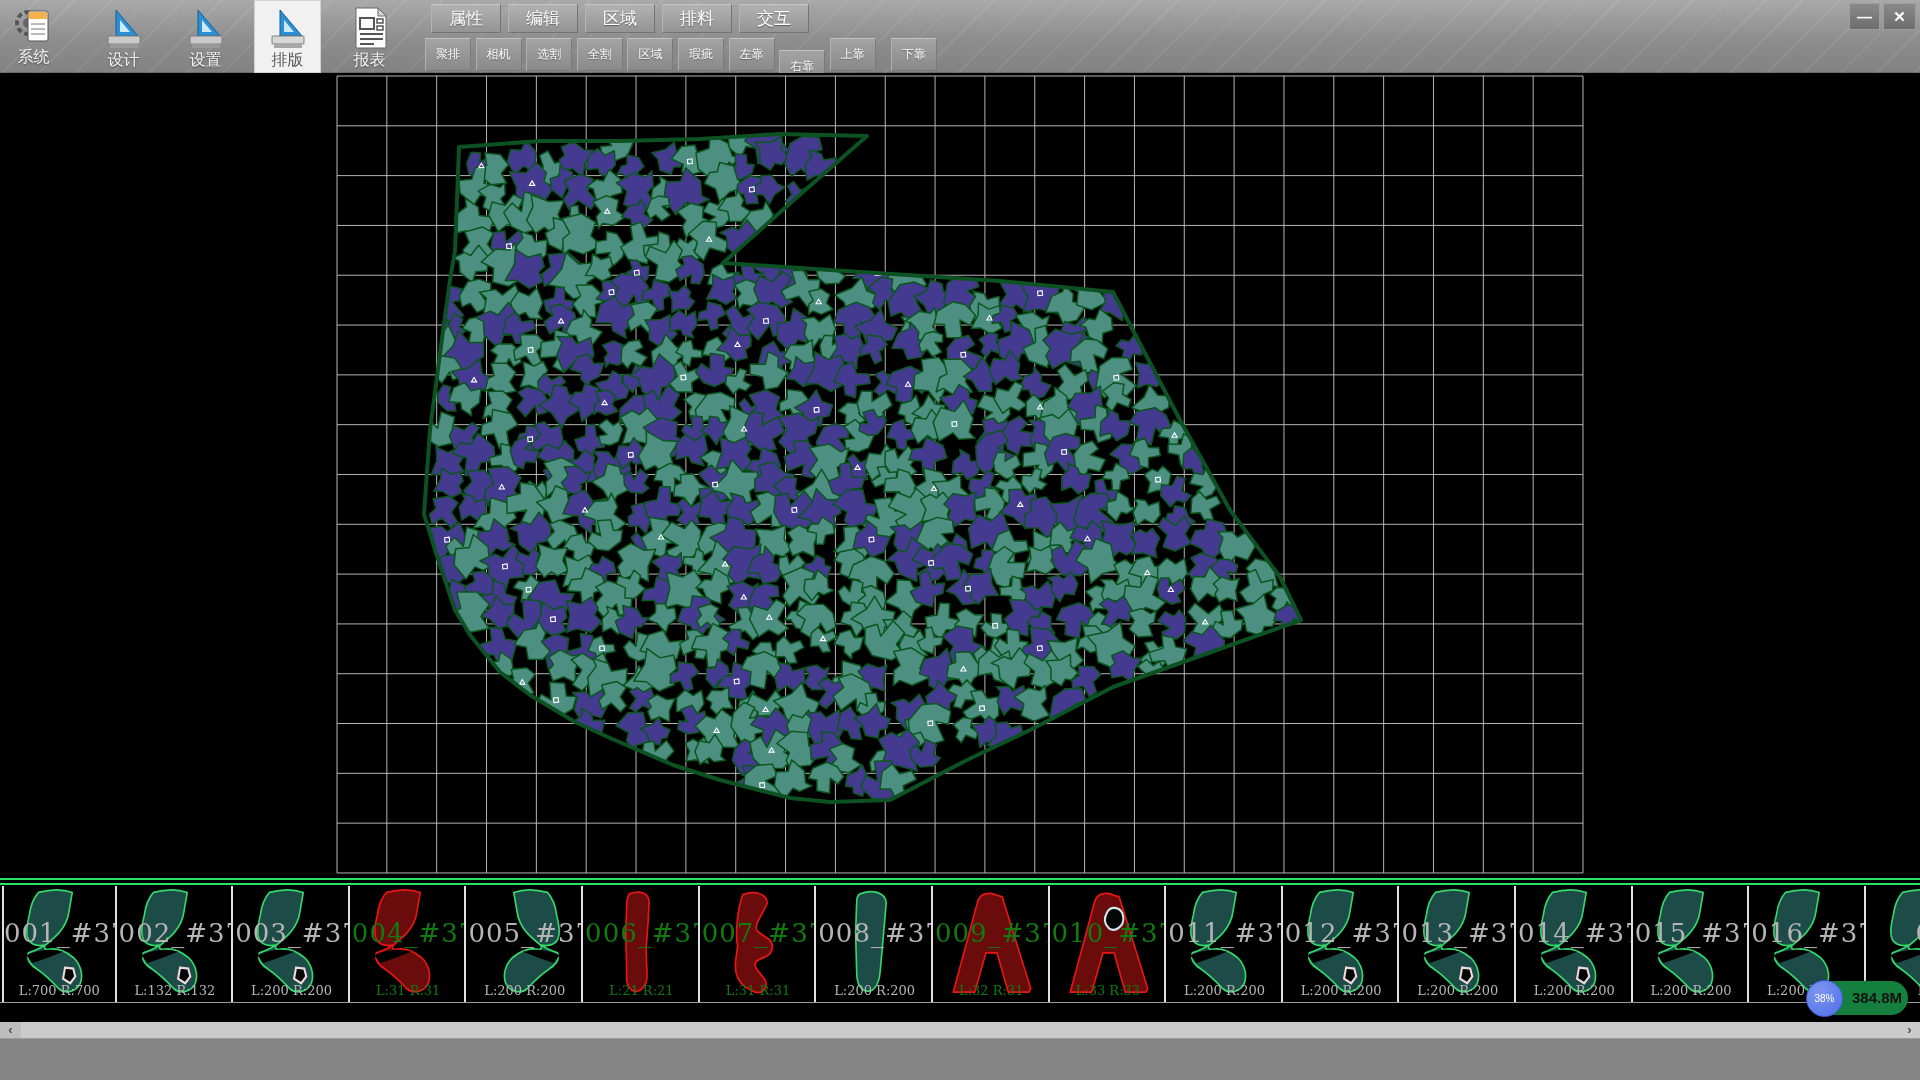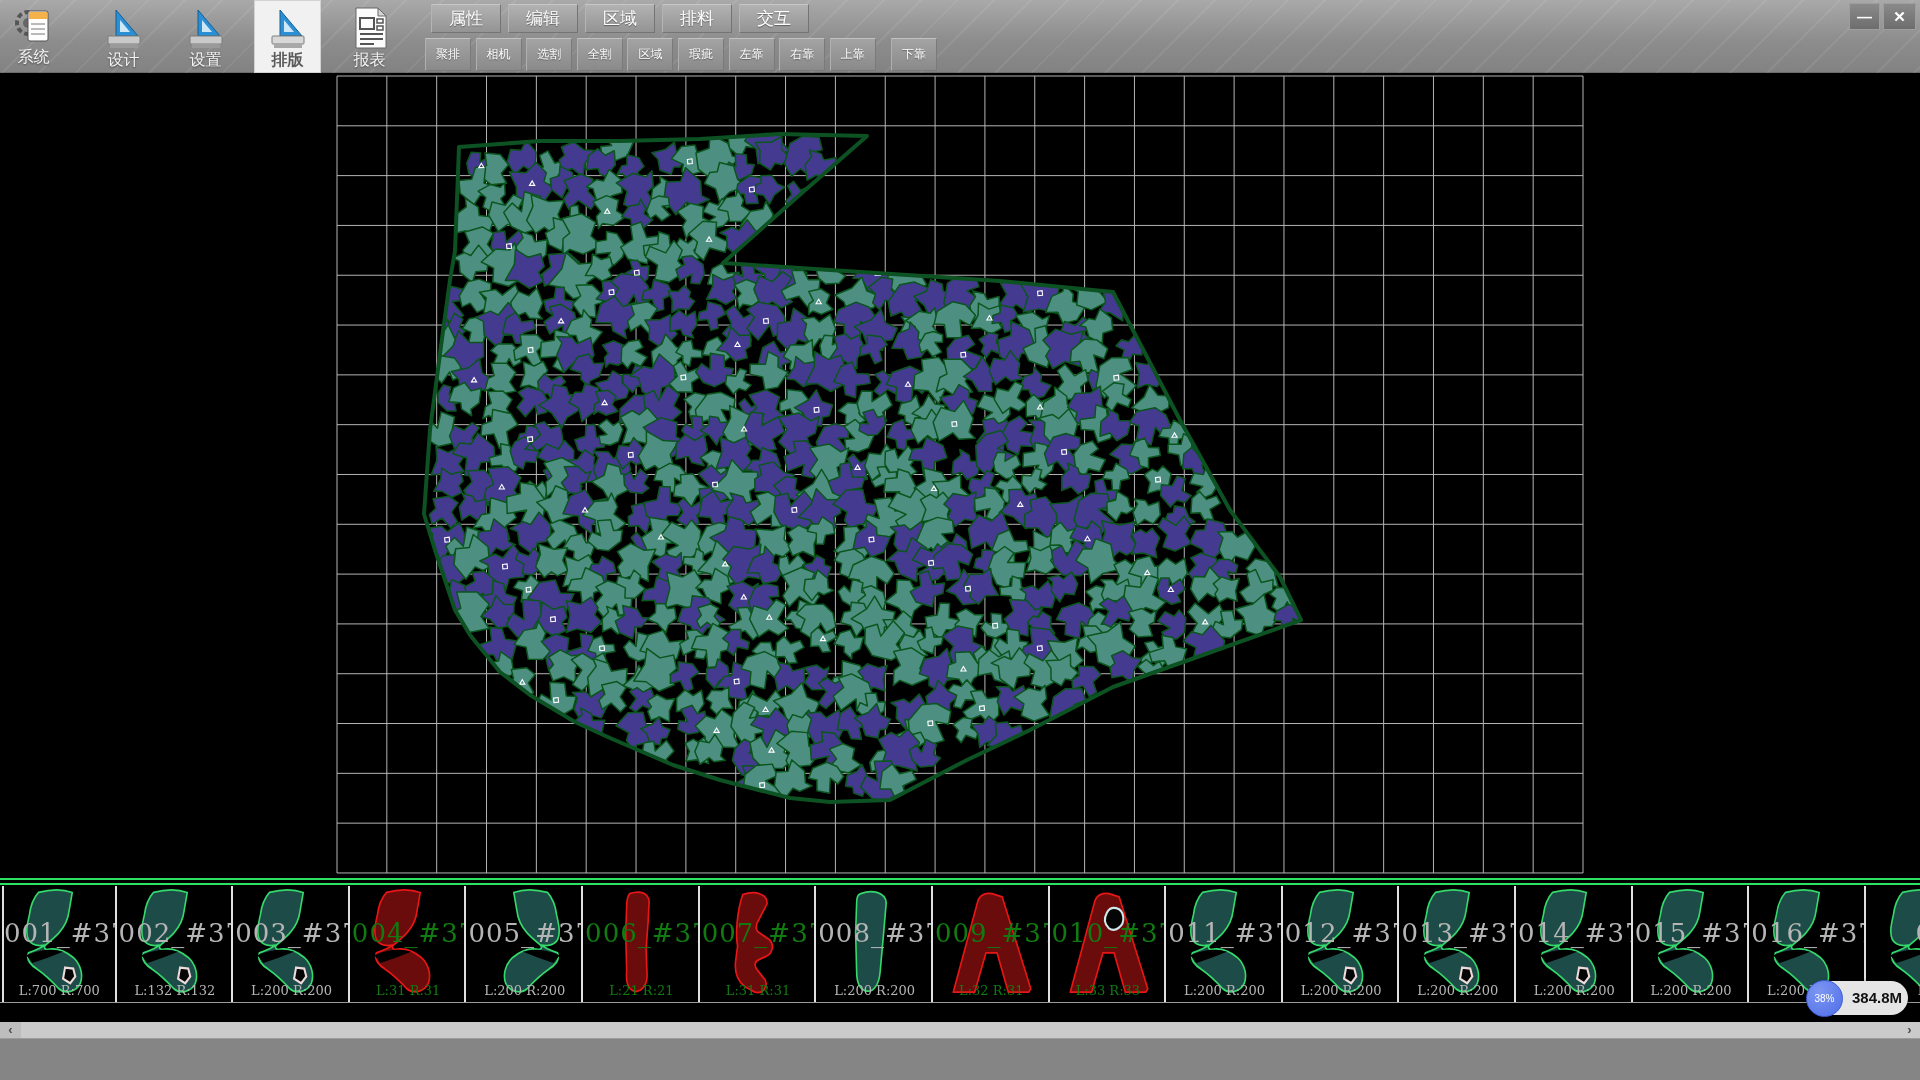--- a/index.html
+++ b/index.html
@@ -10,21 +10,21 @@
   .titlebar{position:absolute;left:0;top:0;width:1920px;height:73px;
     background:linear-gradient(#a9a9a9,#8d8d8d 55%,#828282);
     box-shadow:inset 0 -1px 0 #6c6c6c;}
   .titlebar .streaks{position:absolute;inset:0;
     background:repeating-linear-gradient(135deg,rgba(255,255,255,0.07) 0 2px,transparent 2px 26px);
     pointer-events:none;}
   .bigbtn{position:absolute;top:0;height:73px;width:67px;display:flex;flex-direction:column;
     align-items:center;justify-content:flex-end;padding-bottom:3px;box-sizing:border-box;cursor:default;}
   .bigbtn .icon{width:40px;height:44px;display:flex;align-items:center;justify-content:center;}
   .bigbtn .lbl{font-size:16px;color:#f4f4f4;text-shadow:0 1px 2px rgba(0,0,0,.45);line-height:20px;}
-  .bigbtn.active{background:#f1f1f1;box-shadow:inset 0 0 0 1px #d2d2d2;font-weight:bold;}
+  .bigbtn.active{background:#f1f1f1;box-shadow:inset 0 0 0 1px #d2d2d2;}
   .bigbtn.active .lbl{color:#5a5a5a;text-shadow:none;}
 
   .menutab{position:absolute;top:4px;height:29px;width:70px;box-sizing:border-box;
     border:1px solid #747474;border-top-color:#c7c7c7;border-left-color:#b5b5b5;
     background:linear-gradient(#b2b2b2,#949494);
     color:#fff;font-size:17px;text-align:center;line-height:27px;
     text-shadow:0 1px 1px rgba(0,0,0,.4);cursor:default;}
   .toolbtn{position:absolute;top:38px;height:33px;width:46px;box-sizing:border-box;
     border:1px solid #7a7a7a;border-top-color:#c2c2c2;border-left-color:#b0b0b0;
     background:linear-gradient(#a3a3a3,#8a8a8a);
@@ -57,21 +57,21 @@
 
   
   .hscroll{position:absolute;left:0;top:1022px;width:1920px;height:16px;background:#cbcbcb;}
   .hs-btn{position:absolute;top:0;width:21px;height:16px;background:#bdbdbd;color:#4a4a4a;
     font-size:13px;font-weight:bold;text-align:center;line-height:15px;cursor:default;}
   #hs-left{left:0;} #hs-right{right:0;background:#cbcbcb;}
   .statusbar{position:absolute;left:0;top:1038px;width:1920px;height:42px;background:#858585;
     box-shadow:inset 0 1px 0 #9b9b9b;}
 
   
-  .badge{position:absolute;left:1808px;top:981px;width:100px;height:34px;background:#e5e5e5;
+  .badge{position:absolute;left:1808px;top:981px;width:100px;height:34px;background:#15803d;
     border-radius:17px;box-shadow:0 1px 4px rgba(0,0,0,.45);}
   .badge .pct{position:absolute;left:-2px;top:-1px;width:37px;height:37px;border-radius:50%;
     background:radial-gradient(circle at 35% 30%,#7d96f2,#4f6ee8);border:1px solid #3d5bd8;
     box-sizing:border-box;color:#fff;font-size:10px;text-align:center;line-height:35px;}
   .badge .mem{position:absolute;left:40px;top:0;width:58px;height:50px;color:#111;
     font-size:15px;font-weight:bold;text-align:center;line-height:34px;}
 </style>
 </head>
 <body>
 
@@ -151,21 +151,21 @@
         <div class="menutab" style="left: 739px;">交互</div>
       </div>
     <div id="toolrow">
         <div class="toolbtn" style="left: 425px;">聚排</div>
         <div class="toolbtn" style="left: 475.6px;">相机</div>
         <div class="toolbtn" style="left: 526.2px;">选割</div>
         <div class="toolbtn" style="left: 576.8px;">全割</div>
         <div class="toolbtn" style="left: 627.4px;">区域</div>
         <div class="toolbtn" style="left: 678px;">瑕疵</div>
         <div class="toolbtn" style="left: 728.6px;">左靠</div>
-        <div class="toolbtn" style="left: 779.2px;">右靠</div>
+        <div class="toolbtn" style="left: 779.2px; margin-top: 12px;">右靠</div>
         <div class="toolbtn" style="left: 829.8px;">上靠</div>
         <div class="toolbtn" style="left: 891px;">下靠</div>
       </div>
     <div class="winbtn" id="btn-min">—</div>
     <div class="winbtn" id="btn-close">✕</div>
   </div>
 
   <svg id="canvas" xmlns="http://www.w3.org/2000/svg" viewBox="0 0 1920 805">
       <rect x="0" y="0" width="1920" height="805" fill="#000000"></rect>
       <g stroke="#c9c9c9" stroke-width="1" opacity="0.9">

